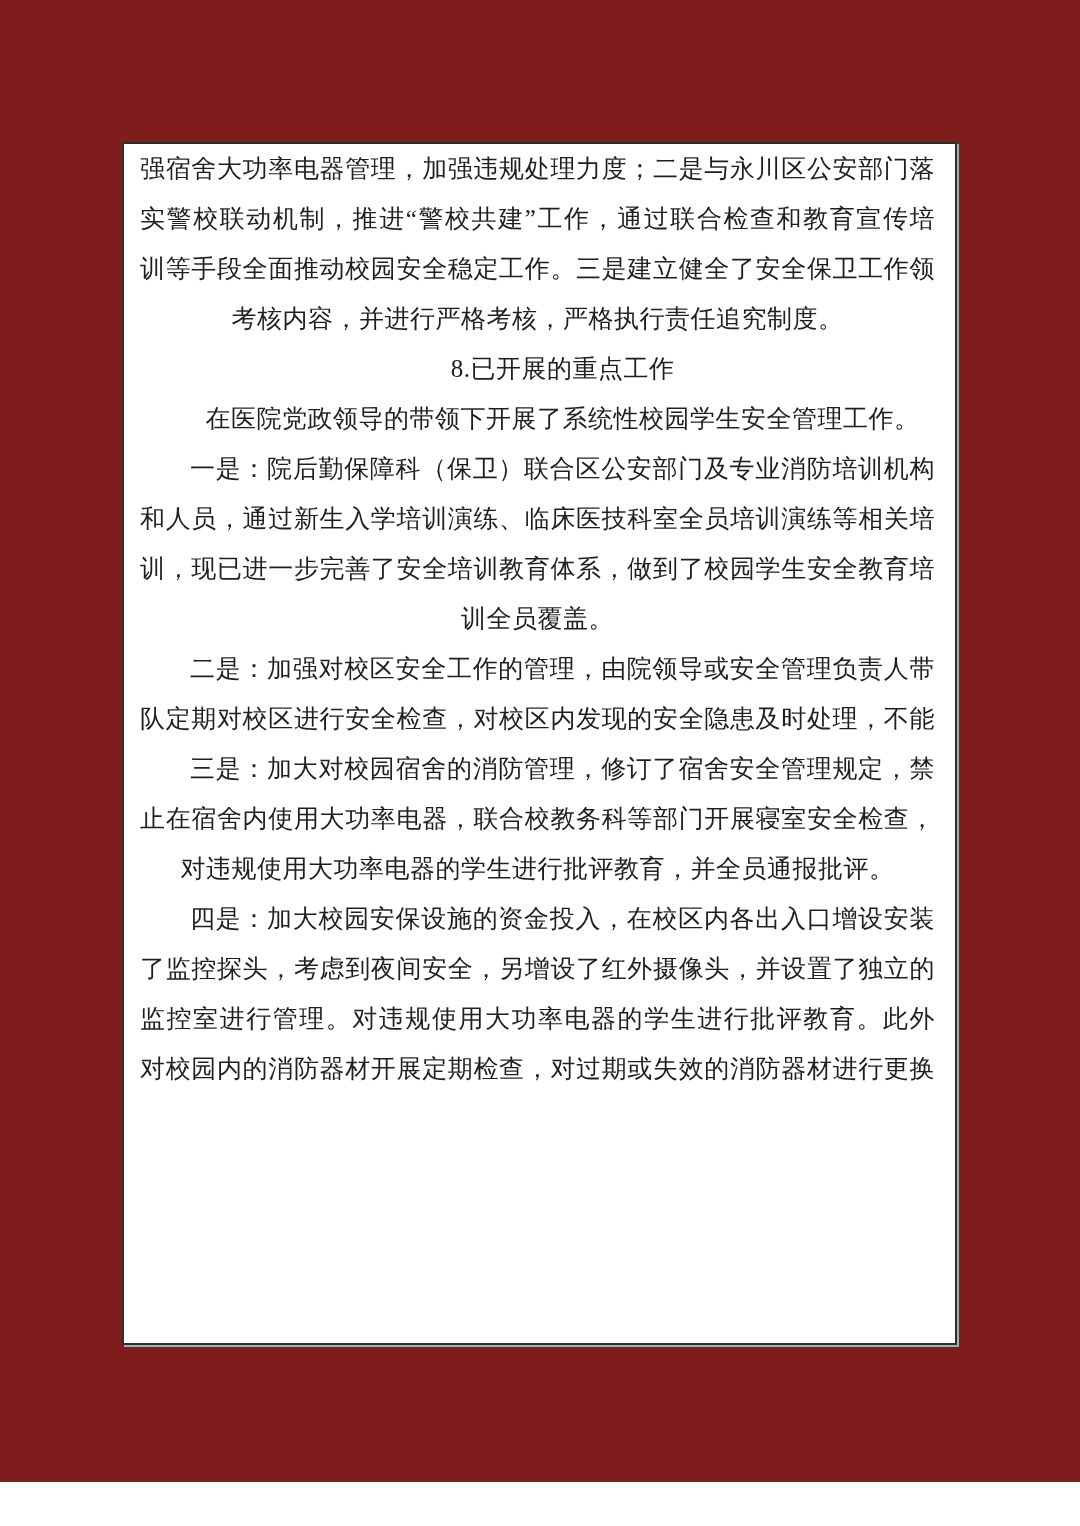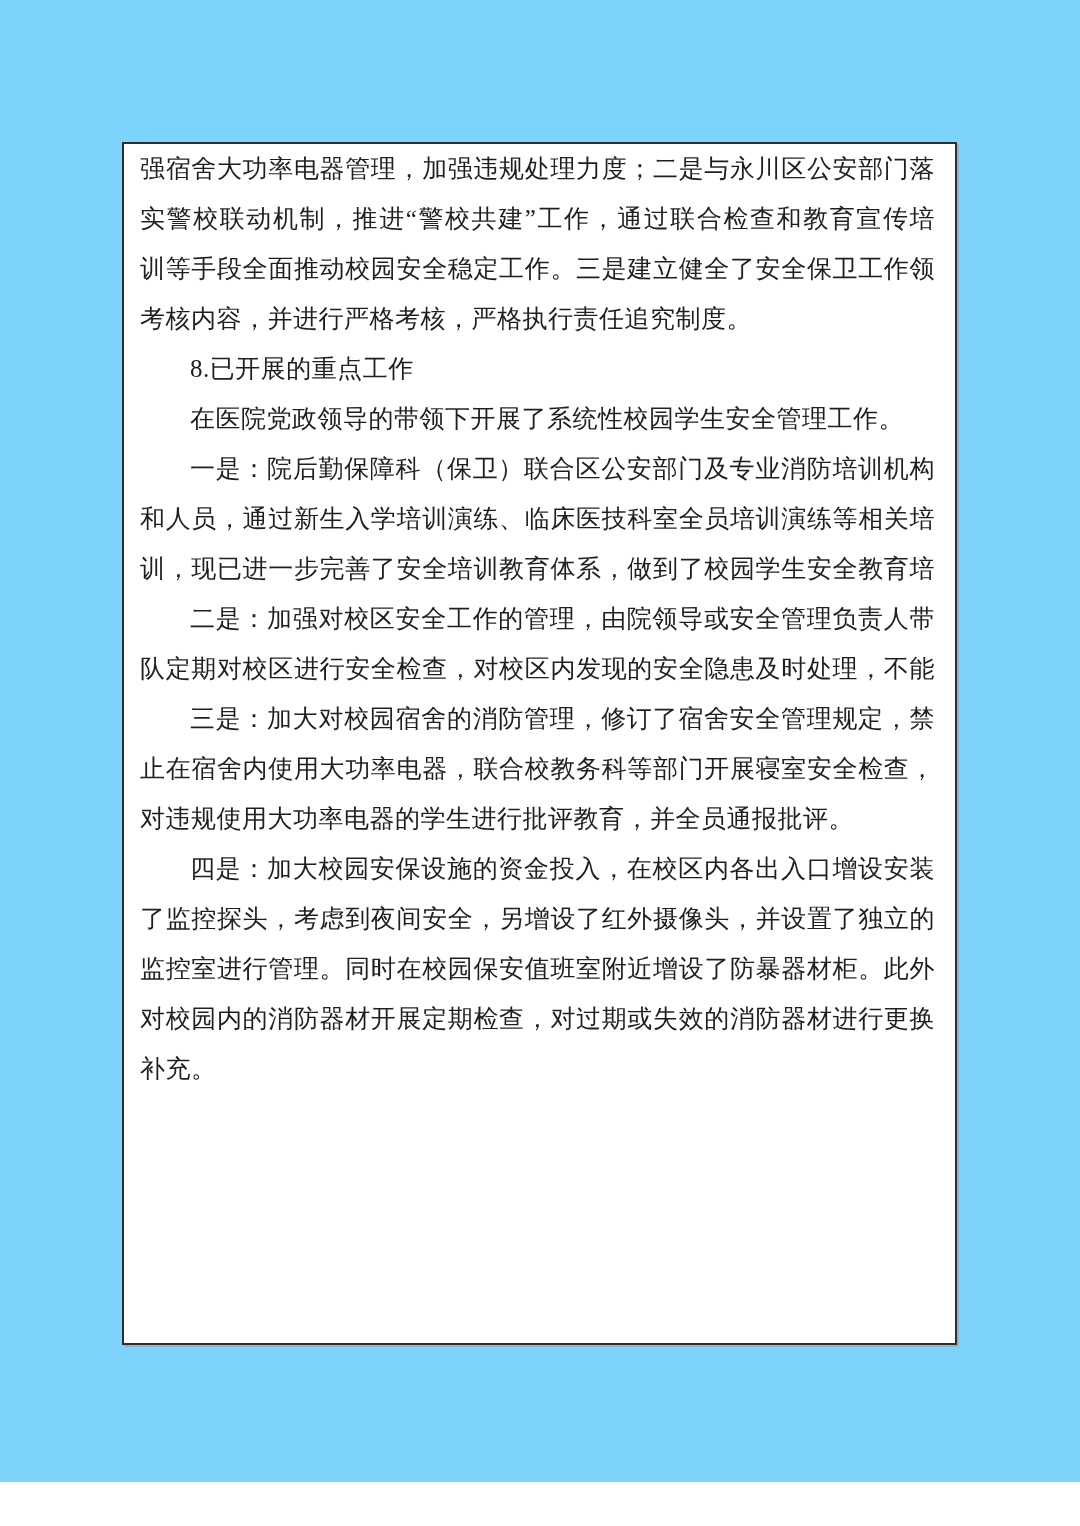--- a/index.html
+++ b/index.html
@@ -4,21 +4,21 @@
 <style>
   html, body {
     margin: 0;
     padding: 0;
     background: #ffffff;
   }
   .page {
     position: relative;
     width: 1080px;
     height: 1482px;
-    background: #7dd3fc;
+    background: #7f1d1d;
     font-family: "Liberation Serif", "DejaVu Serif", serif;
   }
   .cell {
     position: absolute;
     left: 122px;
     top: 142px;
     width: 835px;
     height: 1203px;
     box-sizing: border-box;
     border: 2px solid #2e2e2e;
@@ -29,21 +29,21 @@
   }
   .para {
     margin: 0;
     padding: 0;
   }
   .line {
     display: block;
     font-size: 25px;
     line-height: 50px;
     color: #1f1f1f;
-    text-align: left;
+    text-align: center;
     white-space: normal;
     letter-spacing: 0.5px;
   }
   
   .line.just {
     text-align: justify;
     text-align-last: justify;
     text-justify: inter-character;
   }
   
@@ -69,35 +69,35 @@
     </p>
 
     <p class="para">
       <span class="line ind">在医院党政领导的带领下开展了系统性校园学生安全管理工作。</span>
     </p>
 
     <p class="para">
       <span class="line just ind">一是：院后勤保障科（保卫）联合区公安部门及专业消防培训机构</span>
       <span class="line just">和人员，通过新生入学培训演练、临床医技科室全员培训演练等相关培</span>
       <span class="line just">训，现已进一步完善了安全培训教育体系，做到了校园学生安全教育培</span>
+      <span class="line">训全员覆盖。</span>
     </p>
 
     <p class="para">
       <span class="line just ind">二是：加强对校区安全工作的管理，由院领导或安全管理负责人带</span>
       <span class="line just">队定期对校区进行安全检查，对校区内发现的安全隐患及时处理，不能</span>
     </p>
 
     <p class="para">
       <span class="line just ind">三是：加大对校园宿舍的消防管理，修订了宿舍安全管理规定，禁</span>
       <span class="line just">止在宿舍内使用大功率电器，联合校教务科等部门开展寝室安全检查，</span>
       <span class="line">对违规使用大功率电器的学生进行批评教育，并全员通报批评。</span>
     </p>
 
     <p class="para">
       <span class="line just ind">四是：加大校园安保设施的资金投入，在校区内各出入口增设安装</span>
       <span class="line just">了监控探头，考虑到夜间安全，另增设了红外摄像头，并设置了独立的</span>
-      <span class="line just">监控室进行管理。同时在校园保安值班室附近增设了防暴器材柜。此外</span>
+      <span class="line just">监控室进行管理。对违规使用大功率电器的学生进行批评教育。此外</span>
       <span class="line just">对校园内的消防器材开展定期检查，对过期或失效的消防器材进行更换</span>
-      <span class="line">补充。</span>
     </p>
 
   </div>
 </div>
 
 </body></html>

